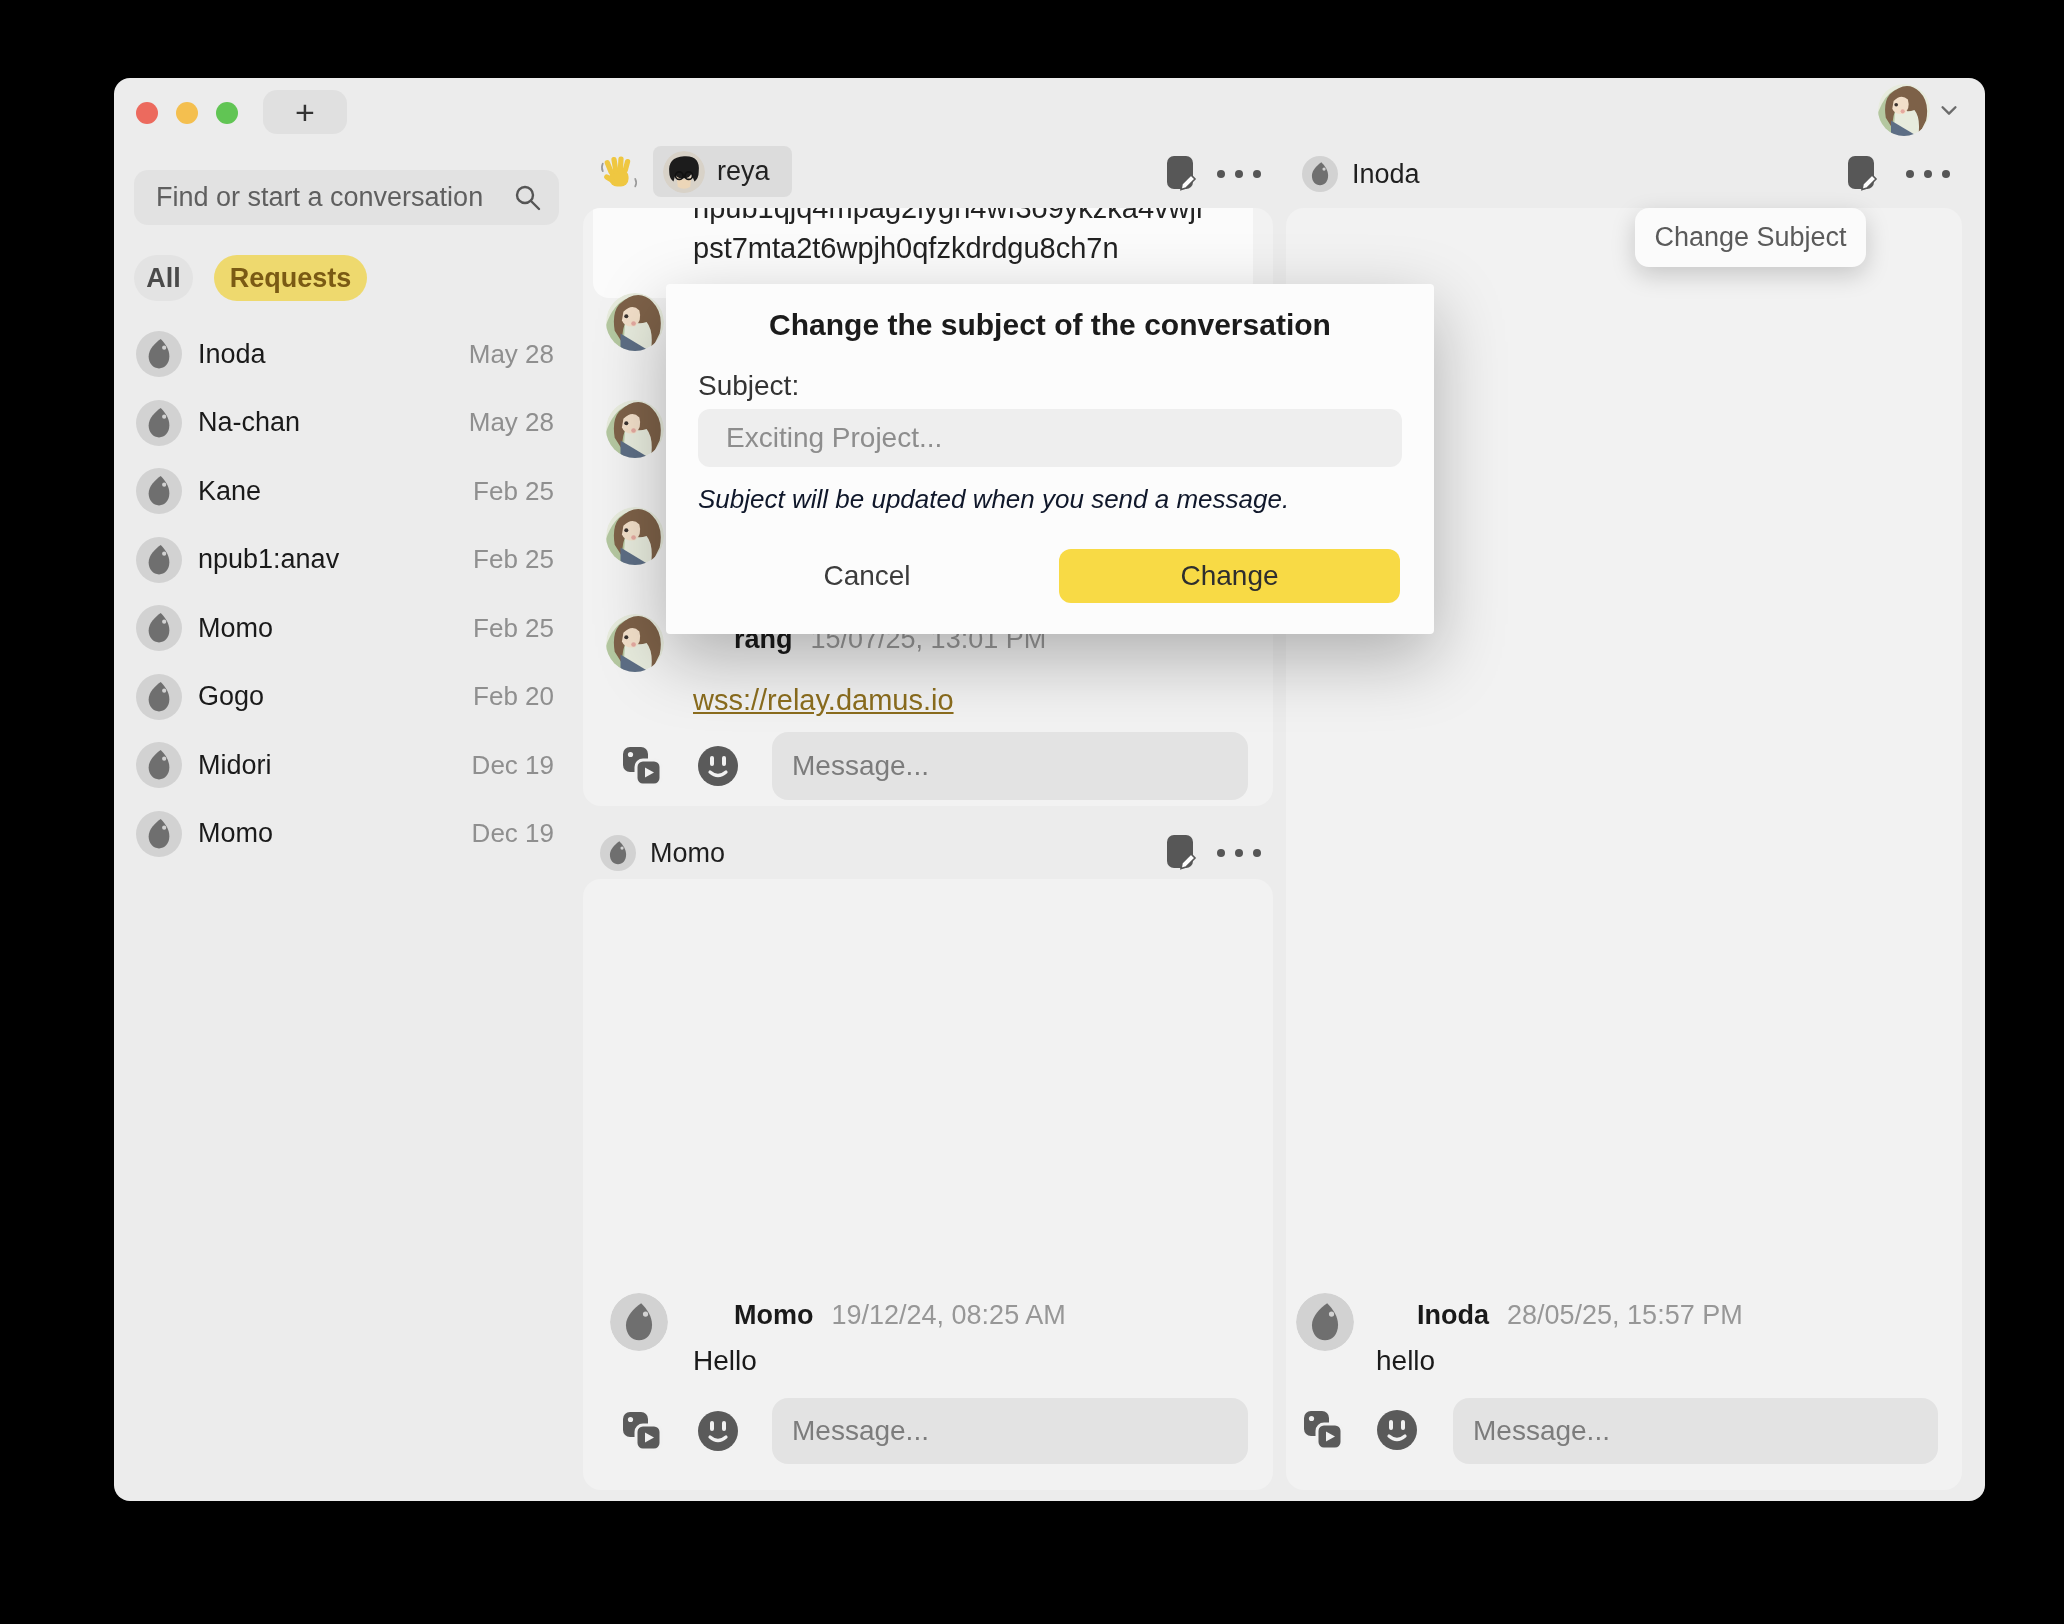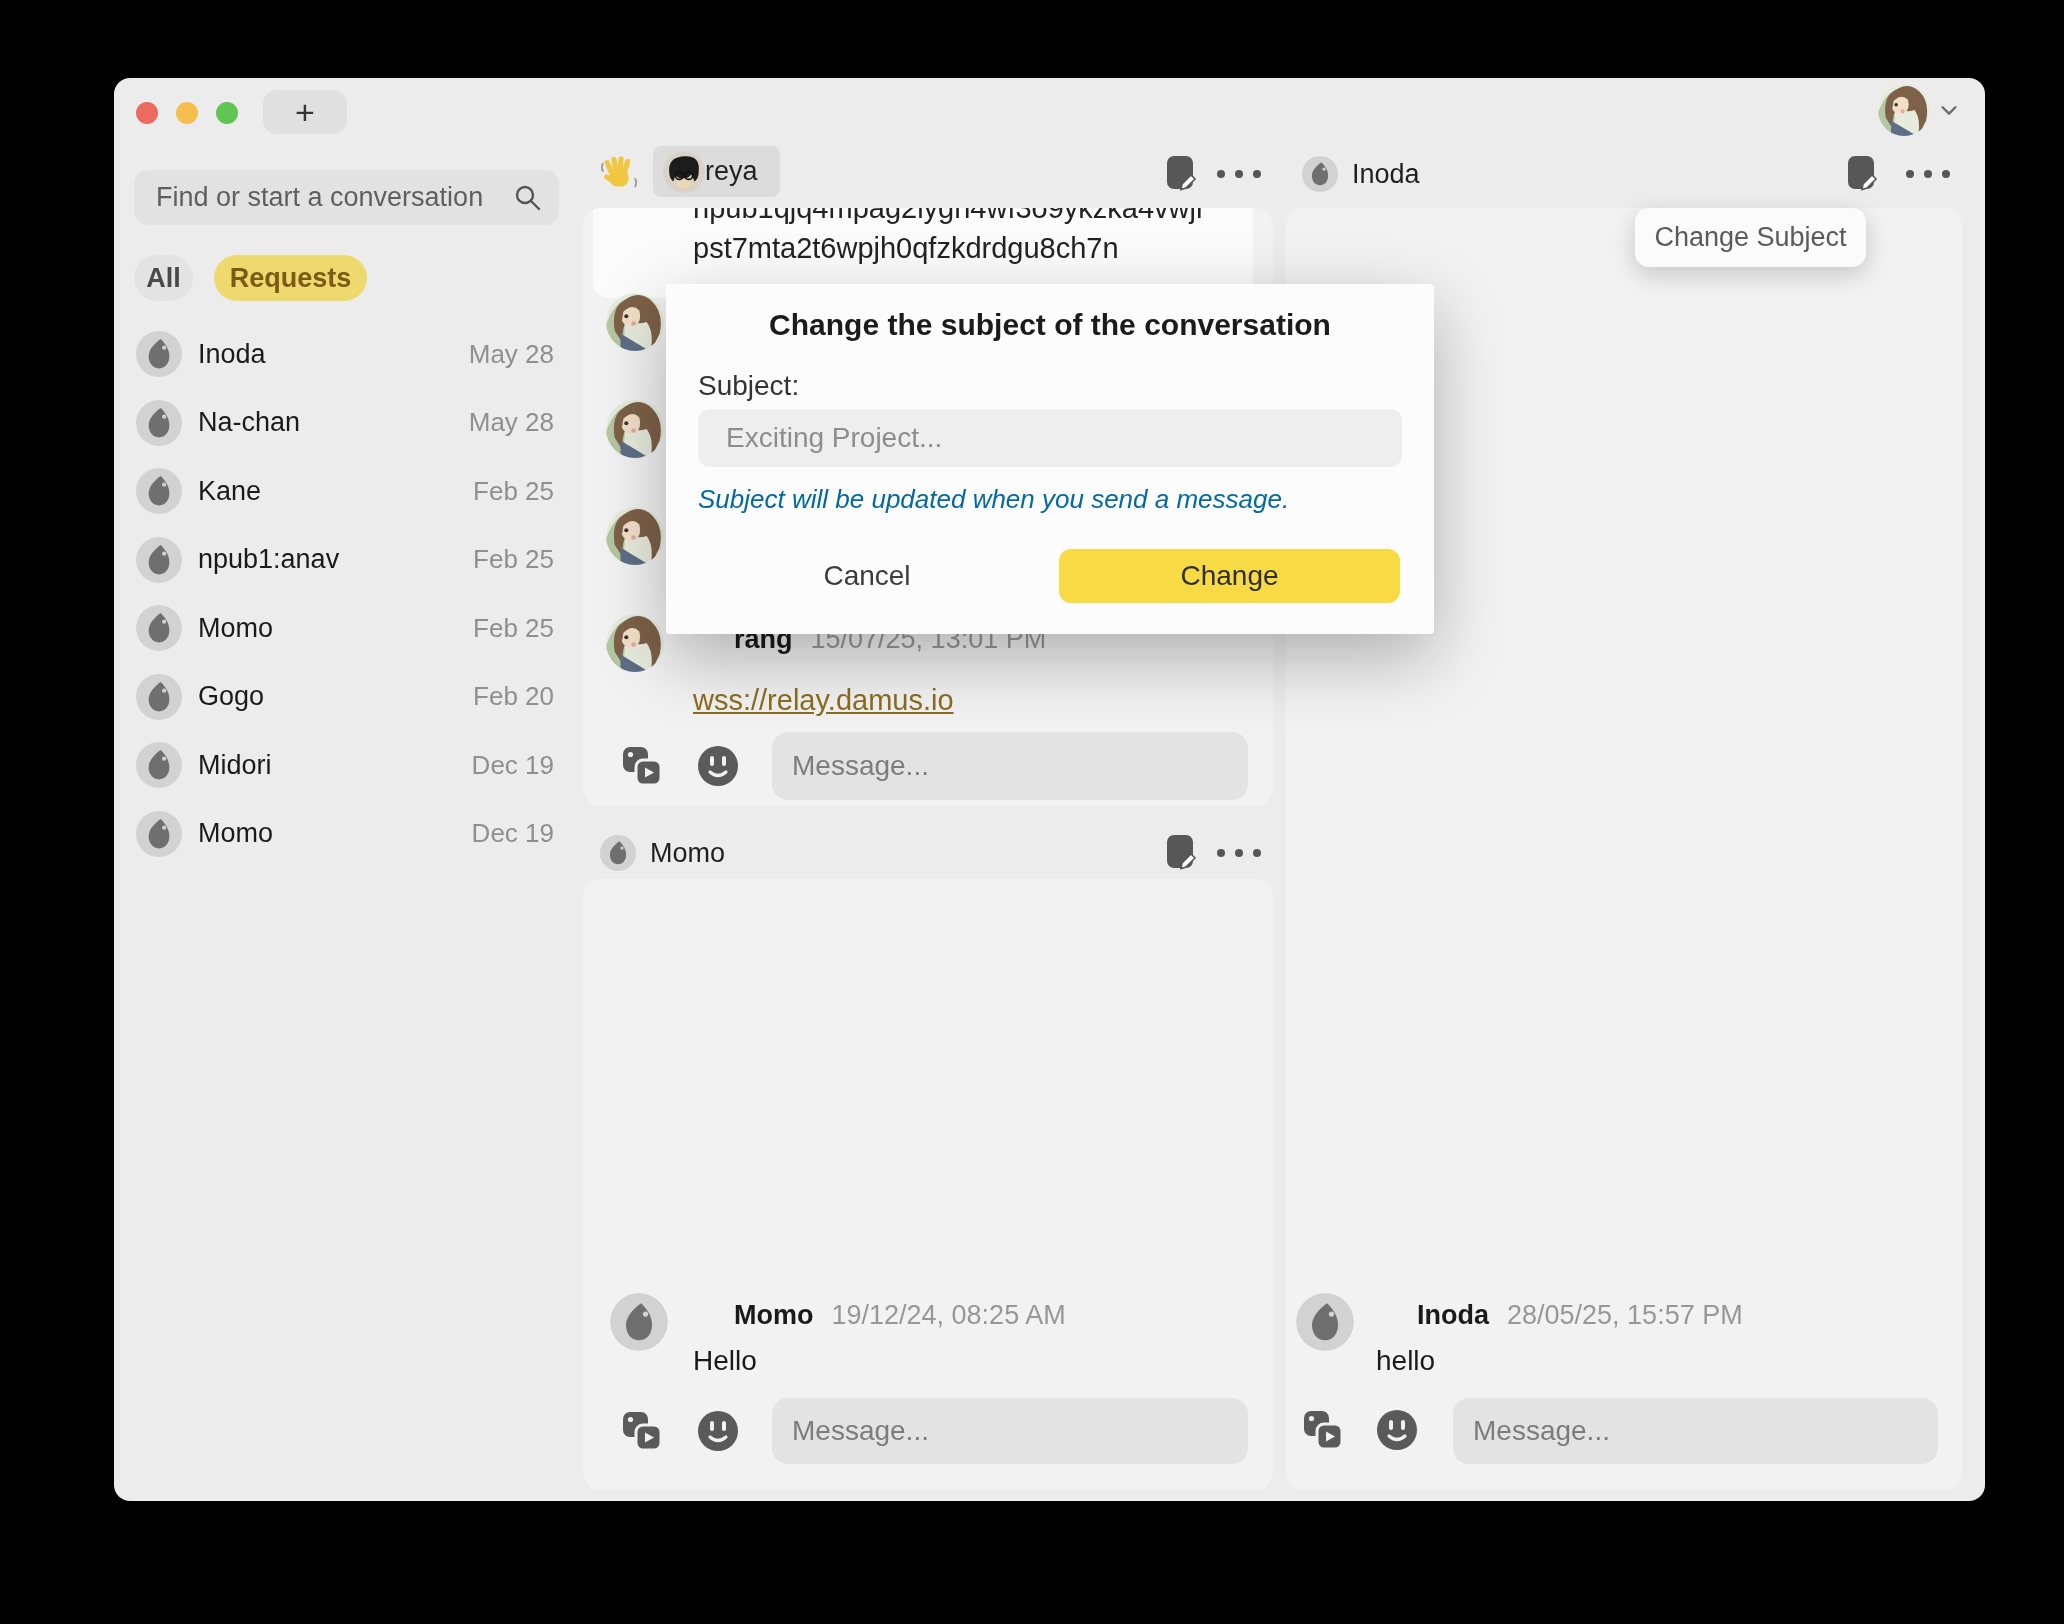--- a/index.html
+++ b/index.html
@@ -38,21 +38,21 @@
   .conv-row{height:68.5px;display:flex;align-items:center;}
   .conv-row .blob{width:46px;height:46px;margin-left:2px;flex:0 0 auto;}
   .conv-row .nm{margin-left:16px;font-size:27px;color:#1a1a1a;}
   .conv-row .dt{margin-left:auto;font-size:26px;color:var(--ink-faint);}
 
   
   .hdr-ico{position:absolute;width:32px;height:38px;}
   .dots{position:absolute;display:flex;gap:10px;align-items:center;height:38px;}
   .dots i{width:8px;height:8px;border-radius:50%;background:#565656;display:block;}
   .peer-chip{position:absolute;left:539px;top:68px;height:51px;border-radius:8px;background:var(--chip-bg);
-    display:flex;align-items:center;padding:0 22px 0 10px;}
+    display:flex;align-items:center;gap:12px;padding:0 22px 0 10px;}
   .peer-chip .av{width:42px;height:42px;border-radius:50%;overflow:hidden;}
   .peer-chip .lbl{font-size:27px;color:#222;}
   .wave{position:absolute;left:484px;top:76px;width:42px;height:42px;}
   .mini-head{position:absolute;display:flex;align-items:center;gap:14px;}
   .mini-head .blob{width:36px;height:36px;}
   .mini-head .lbl{font-size:27px;color:#1f1f1f;}
 
   
   .panel{position:absolute;background:var(--panel-bg);border-radius:18px;overflow:hidden;}
   .panel1{left:469px;top:130px;width:690px;height:598px;}
@@ -79,21 +79,21 @@
     font-size:27px;color:#5a5a5a;z-index:5;}
 
   
   .modal{position:absolute;left:552px;top:206px;width:768px;height:350px;background:#fcfcfc;border-radius:4px;
     box-shadow:0 24px 70px rgba(0,0,0,.28);z-index:10;}
   .modal .title{position:absolute;top:24px;left:0;width:100%;text-align:center;font-size:30px;font-weight:700;color:#1b1b1b;}
   .modal .sub-label{position:absolute;left:32px;top:86px;font-size:28px;color:#333;}
   .modal .sub-input{position:absolute;left:32px;top:125px;width:704px;height:58px;background:#eeeeee;border:none;outline:none;
     border-radius:12px;font-size:28px;color:#333;padding:0 28px;font-family:inherit;}
   .modal .sub-input::placeholder{color:#8d8d8d;}
-  .modal .hint{position:absolute;left:32px;top:200px;font-size:26px;font-style:italic;color:#0369a1;text-align:center;}
+  .modal .hint{position:absolute;left:32px;top:200px;font-size:26px;font-style:italic;color:#0f172a;text-align:center;}
   .btn-cancel{position:absolute;left:136px;top:265px;width:130px;height:54px;background:transparent;border:none;
     font-size:28px;color:#3c3c3c;font-family:inherit;cursor:default;}
   .btn-change{position:absolute;left:393px;top:265px;width:341px;height:54px;border:none;border-radius:12px;
     background:var(--accent-strong);font-size:28px;color:#2e2e2e;font-family:inherit;cursor:default;}
 </style>
 </head>
 <body>
 
 <svg width="0" height="0" style="position:absolute" aria-hidden="true">
   <defs>

